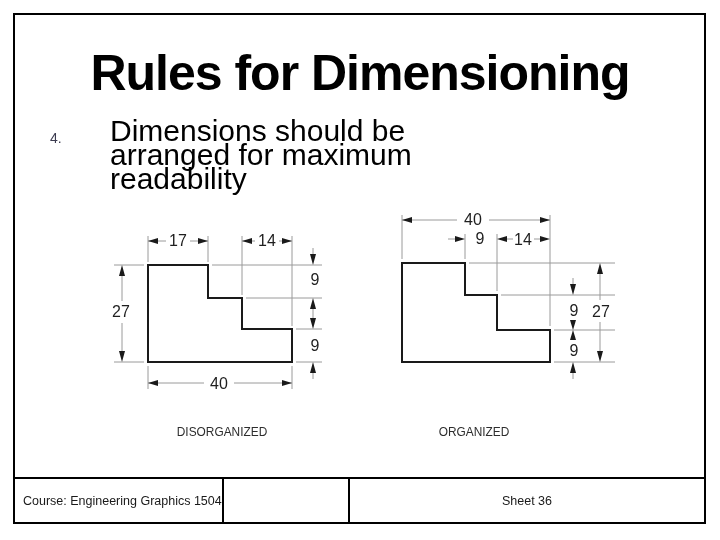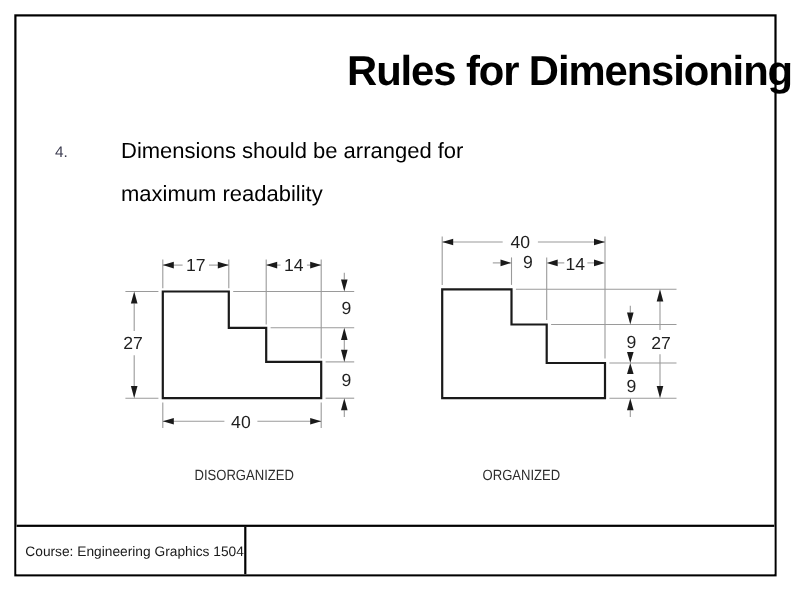--- a/index.html
+++ b/index.html
@@ -5,29 +5,29 @@
   html,body { margin:0; padding:0; }
   body {
     width:720px; height:540px; position:relative; background:#ffffff;
     font-family:"Liberation Sans", sans-serif; overflow:hidden;
   }
   .slide-frame {
     position:absolute; left:13px; top:13px; width:693px; height:511px;
     border:2px solid #000; box-sizing:border-box; background:#fff;
   }
   .slide-title {
-    position:absolute; left:0; top:44px; width:720px; text-align:right;
-    font-size:38px; font-weight:bold; color:#000; letter-spacing:-1px;
+    position:absolute; left:0; top:44px; width:720px; text-align:center;
+    font-size:50px; font-weight:bold; color:#000; letter-spacing:-1px;
   }
   .bullet-number {
     position:absolute; left:50px; top:130px; font-size:14px; color:#3c3c50;
   }
   .bullet-text {
     position:absolute; left:110px; top:119px; width:372px;
-    font-size:20px; line-height:39px; color:#000;
+    font-size:30px; line-height:24px; color:#000;
   }
   .drawing-svg { position:absolute; left:0; top:0; width:720px; height:540px; }
   .part  { fill:none; stroke:#1a1a1a; stroke-width:2; stroke-linejoin:miter; }
   .thin  { fill:none; stroke:#9a9a9a; stroke-width:1; }
   .arr   { fill:#1a1a1a; stroke:none; }
   .dim-text {
     font-family:"Liberation Sans", sans-serif; font-size:16px;
     fill:#1f1f1f; text-anchor:middle;
   }
   .view-label {
@@ -52,20 +52,23 @@
 </style>
 </head>
 <body>
 
 <div class="slide-frame">
   <div class="footer">
     <div class="footer-cell cell-course">
       <span>Course: Engineering Graphics 1504</span>
     </div>
     <div class="footer-cell cell-empty"></div>
+    <div class="footer-cell cell-sheet">
+      <span>Sheet 36</span>
+    </div>
   </div>
 </div>
 
 <div class="slide-title">Rules for Dimensioning</div>
 <div class="bullet-number">4.</div>
 <div class="bullet-text">Dimensions should be arranged for maximum readability</div>
 
 <svg class="drawing-svg" viewBox="0 0 720 540">
 
   <g>

